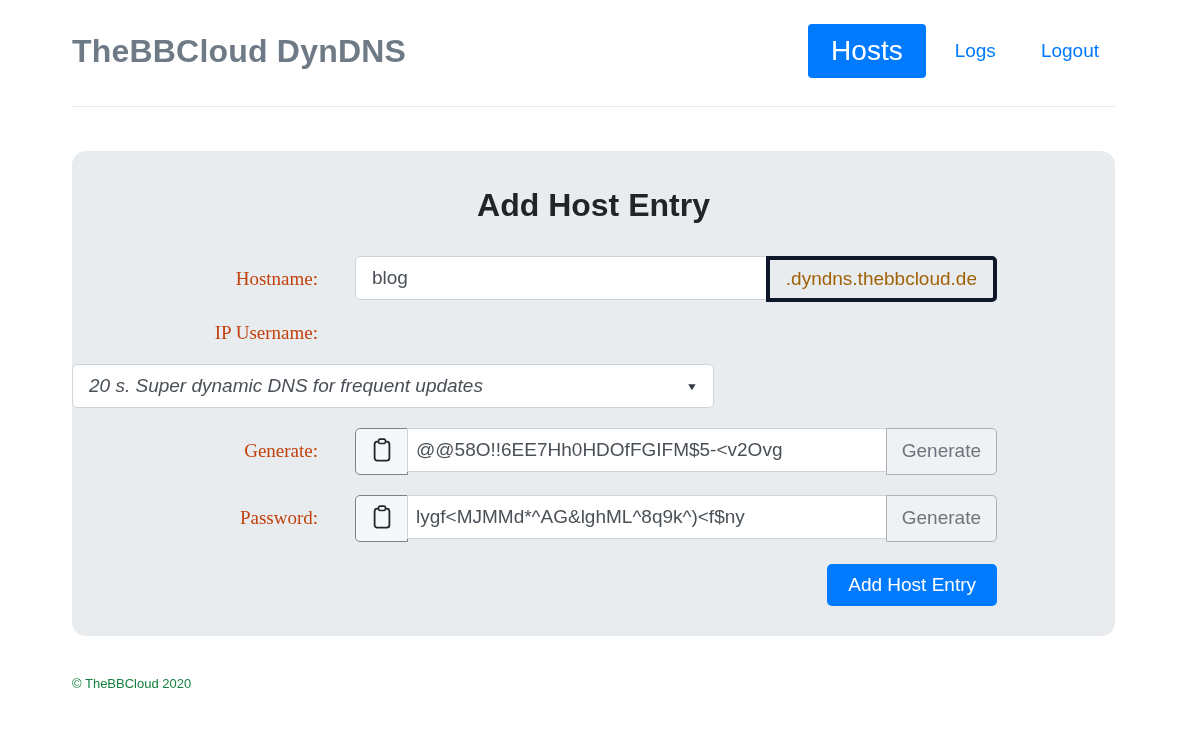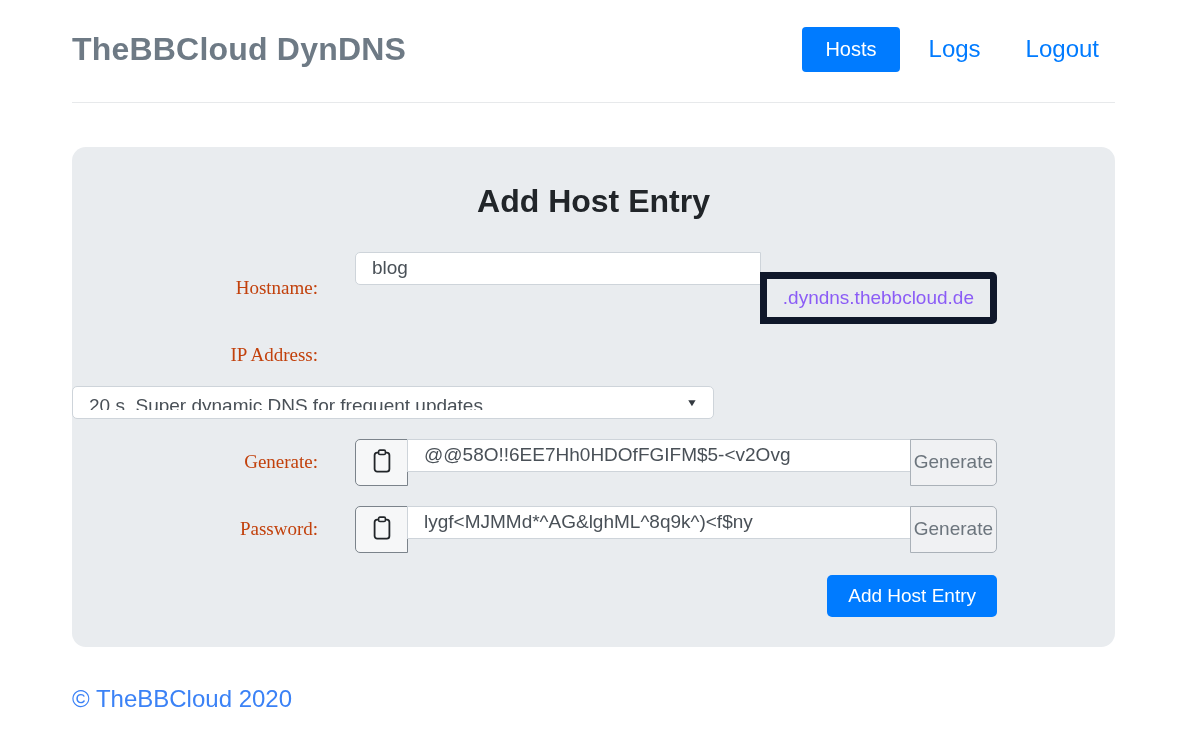--- a/index.html
+++ b/index.html
@@ -26,30 +26,30 @@
     font-weight: 700;
     color: #6e7a85;
     margin: 0;
     letter-spacing: 0.2px;
   }
   nav.main-nav { display: flex; align-items: center; }
   .nav-pill {
     display: inline-block;
     background: #007bff;
     color: #ffffff;
-    font-size: 20px;
+    font-size: 28px;
     padding: 11px 23px;
     border-radius: 4px;
     text-decoration: none;
     cursor: pointer;
   }
   .nav-link {
     display: inline-block;
     color: #007bff;
-    font-size: 24px;
+    font-size: 19px;
     padding: 11px 16px;
     margin-left: 13px;
     text-decoration: none;
     cursor: pointer;
   }
   hr.divider {
     margin: 28px 0 0 0;
     border: 0;
     border-top: 1px solid #e7e9eb;
   }
@@ -77,84 +77,84 @@
     text-align: right;
     padding-right: 37px;
     font-size: 19px;
     color: #c2410c;
     font-family: Liberation Serif, serif;
   }
   .control-area { width: 642px; }
 
   .input-group { display: flex; width: 100%; }
   .form-control {
-    height: 33px;
+    height: 44px;
     font-size: 19px;
     padding: 8px 16px;
     border: 1px solid #ced4da;
     border-radius: 5px;
     color: #495057;
     background: #ffffff;
     width: 100%;
     outline: none;
   }
   .form-control::placeholder { color: #79828b; opacity: 1; }
   .form-control.grow { flex: 1 1 auto; width: 1%; }
   .rad-left-only { border-top-right-radius: 0; border-bottom-right-radius: 0; }
-  .rad-right-only { border-top-left-radius: 0; border-bottom-left-radius: 0; }
+  .rad-right-only { border-top-left-radius: 0; border-bottom-left-radius: 0; padding-left: 8px; }
 
   .input-addon {
     display: flex;
     align-items: center;
     padding: 8px 16px;
     background: #e9ecef;
-    border: 7px solid #0f172a;
+    border: 4px solid #0f172a;
     border-radius: 0 5px 5px 0;
-    color: #8b5cf6;
+    color: #a16207;
     font-size: 19px;
     margin-left: -1px;
     white-space: nowrap;
-    margin-top: 20px;
   }
 
   .addon-btn {
     width: 53px;
     height: 47px;
     display: flex;
     align-items: center;
     justify-content: center;
     background: #f6f7f8;
     border: 1px solid #7b838b;
     border-radius: 5px 0 0 5px;
     margin-right: -1px;
     cursor: pointer;
     padding: 0;
   }
   .generate-btn {
     height: 47px;
-    padding: 8px 3px;
+    padding: 8px 15px;
     font-size: 19px;
     font-family: "Liberation Sans", sans-serif;
     color: #6c757d;
     background: #f0f1f3;
     border: 1px solid #aab1b8;
     border-radius: 0 5px 5px 0;
     margin-left: -1px;
     cursor: pointer;
     white-space: nowrap;
   }
 
   
   .select-wrap { position: relative; width: 100%; }
   select.form-control {
     appearance: none;
     -webkit-appearance: none;
     -moz-appearance: none;
     padding-right: 33px;
     cursor: pointer;
+    font-style: italic;
   }
   .select-arrow {
     position: absolute;
     right: 17px;
     top: 50%;
     transform: translateY(-50%) scaleX(1.25);
     font-size: 10px;
     color: #343a40;
     pointer-events: none;
   }
@@ -172,21 +172,21 @@
     font-size: 19px;
     font-family: "Liberation Sans", sans-serif;
     padding: 10px 21px;
     border: 0;
     border-radius: 5px;
     cursor: pointer;
   }
 
   
   footer.page-footer { margin-top: 38px; }
-  .copyright { font-size: 24px; color: #3b82f6; }
+  .copyright { font-size: 13px; color: #15803d; }
 </style>
 </head>
 <body>
 
 <div class="container">
 
   <header class="topbar">
     <h1 class="page-title">TheBBCloud DynDNS</h1>
     <nav class="main-nav">
       <a class="nav-pill">Hosts</a>
@@ -204,21 +204,21 @@
       <div class="form-label">Hostname:</div>
       <div class="control-area">
         <div class="input-group">
           <input class="form-control grow rad-left-only" type="text" value="blog" style="">
           <span class="input-addon">.dyndns.thebbcloud.de</span>
         </div>
       </div>
     </div>
 
     <div class="form-row">
-      <div class="form-label">IP Address:</div>
+      <div class="form-label">IP Username:</div>
     </div>
 
     <div class="form-row">
       <div class="control-area">
         <div class="select-wrap">
           <select class="form-control">
             <option>20 s. Super dynamic DNS for frequent updates</option>
           </select>
           <span class="select-arrow">▼</span>
         </div>

